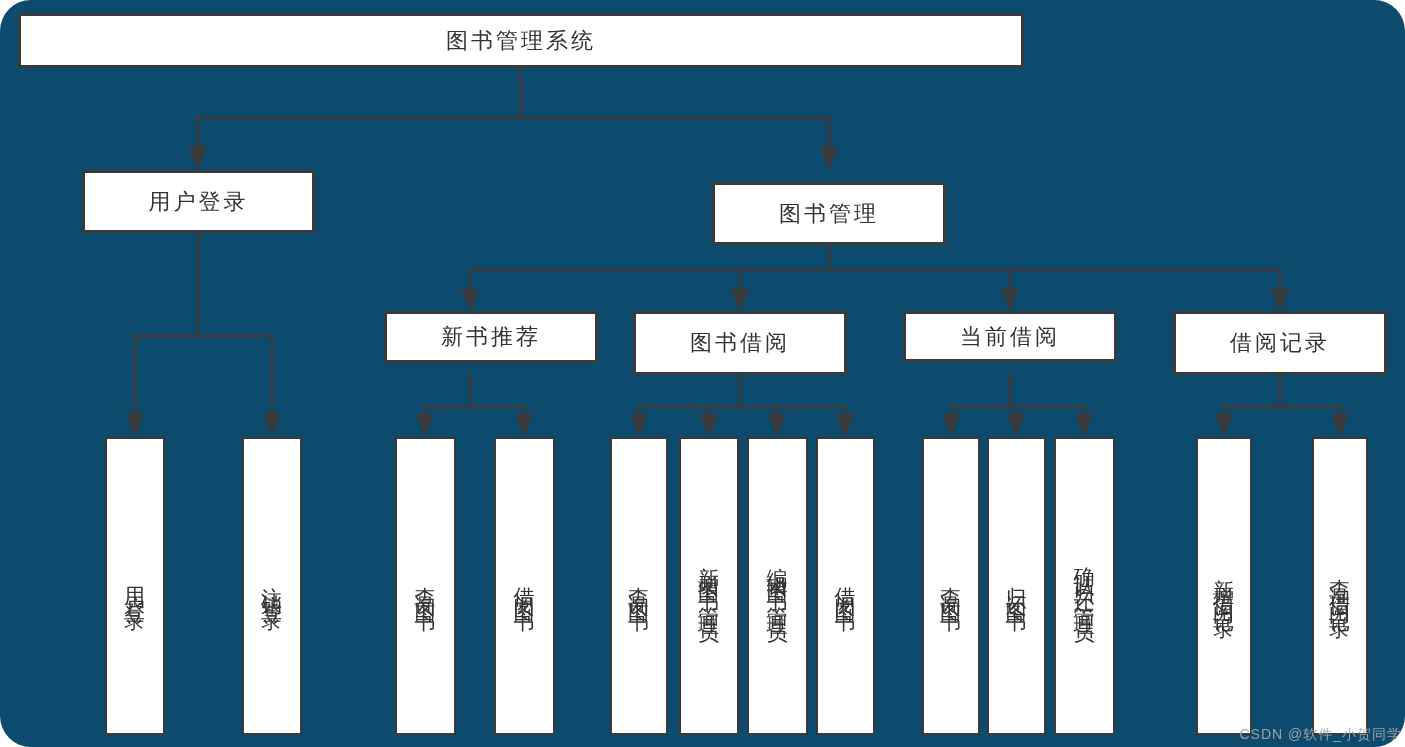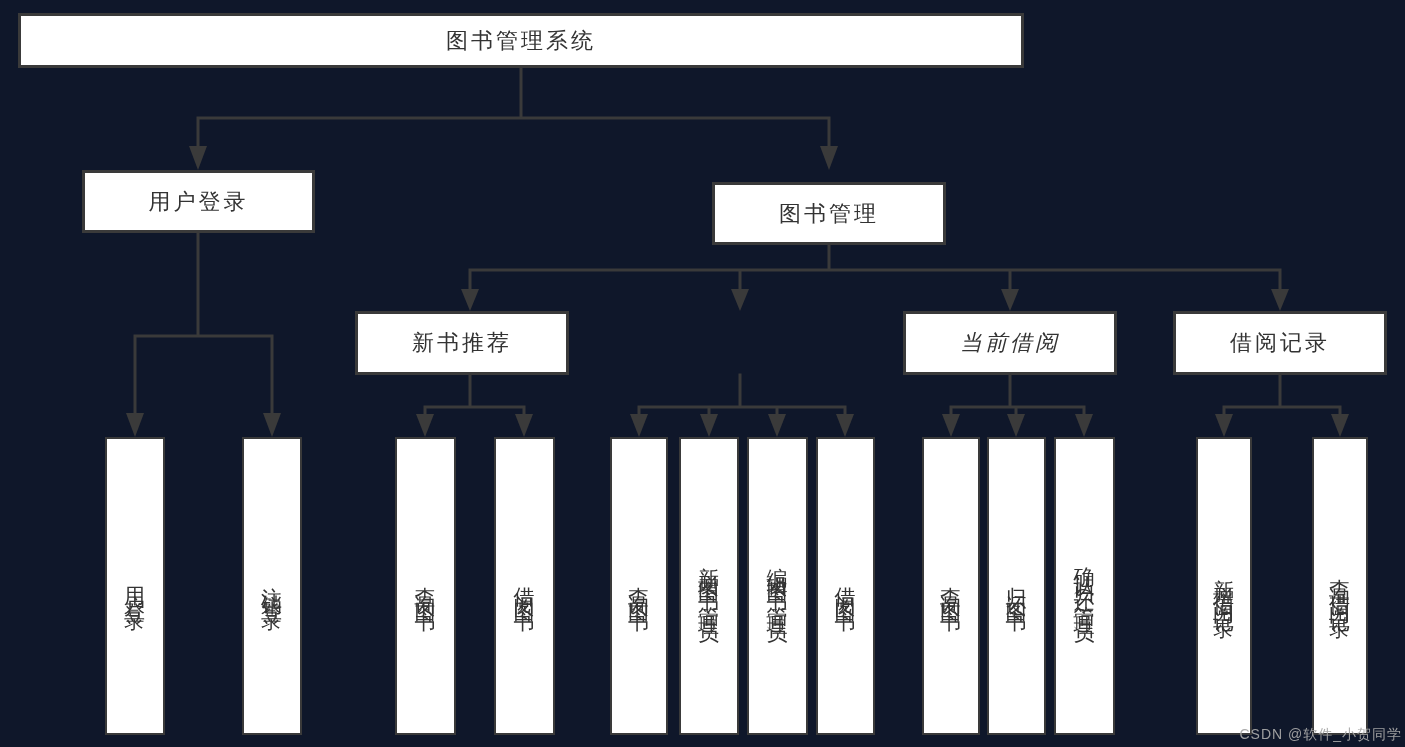--- a/index.html
+++ b/index.html
@@ -4,23 +4,24 @@
 <style>
   html, body {
     margin: 0;
     padding: 0;
     background: #ffffff;
   }
   #canvas {
     position: relative;
     width: 1405px;
     height: 747px;
-    background: #0f172a;
+    background: #0c4a6e;
     overflow: hidden;
     font-family: "Liberation Sans", "DejaVu Sans", sans-serif;
+    border-radius: 31px;
   }
   #connectors {
     position: absolute;
     left: 0;
     top: 0;
     z-index: 1;
   }
   .box {
     position: absolute;
     background: #ffffff;
@@ -125,24 +126,27 @@
     <span class="label">图书管理系统</span>
   </div>
 
   <div class="box" style="left:82px; top:170px; width:233px; height:63px;">
     <span class="label">用户登录</span>
   </div>
   <div class="box" style="left:712px; top:182px; width:234px; height:63px;">
     <span class="label">图书管理</span>
   </div>
 
-  <div class="box" style="left:355px; top:311px; width:214px; height:64px;">
+  <div class="box" style="left:384px; top:311px; width:214px; height:52px;">
     <span class="label">新书推荐</span>
   </div>
-  <div class="box" style="left:903px; top:311px; width:214px; height:64px;font-style:italic;">
+  <div class="box" style="left:633px; top:311px; width:214px; height:64px;">
+    <span class="label">图书借阅</span>
+  </div>
+  <div class="box" style="left:903px; top:311px; width:214px; height:51px;">
     <span class="label">当前借阅</span>
   </div>
   <div class="box" style="left:1173px; top:311px; width:214px; height:64px;">
     <span class="label">借阅记录</span>
   </div>
 
   <div class="leaf" style="left:105px; width:60px;">
     <span class="vlabel">用户登录</span>
   </div>
   <div class="leaf" style="left:242px; width:60px;">

